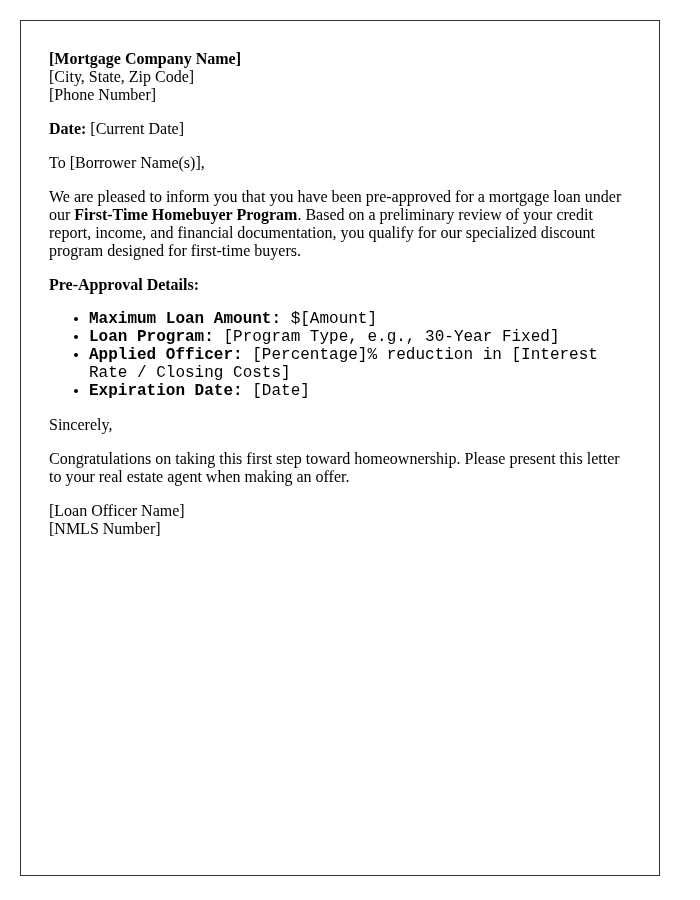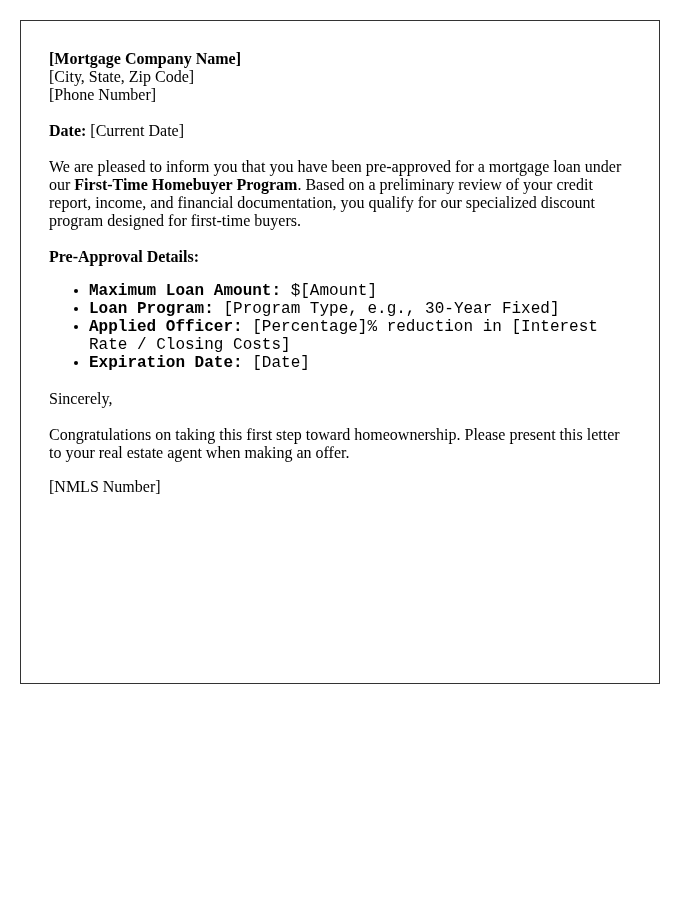--- a/index.html
+++ b/index.html
@@ -14,21 +14,21 @@
       font-family: "Liberation Serif", "DejaVu Serif", serif;
       font-size: 16px;
       line-height: 18px;
       color: #000000;
     }
     .letter {
       position: absolute;
       left: 20px;
       top: 20px;
       width: 640px;
-      height: 664px;
+      height: 856px;
       border: 1px solid #333333;
       box-sizing: border-box;
       padding: 29px 28px 0 28px;
     }
     .block {
       margin: 0 0 16px 0;
     }
     .line {
       display: block;
     }
@@ -39,51 +39,53 @@
       margin: 0 0 16px 0;
       padding: 0 0 0 40px;
       list-style: disc;
       font-family: Liberation Mono, monospace;
     }
     ul.details li {
       margin: 0;
       padding: 0;
     }
     p {
-      margin: 18px 0 16px 0;
+      margin: 10px 0 16px 0;
     }
   </style>
 </head>
 <body>
 
 <div class="letter">
 
   <div class="block">
     <span class="line b">[Mortgage Company Name]</span>
     <span class="line">[City, State, Zip Code]</span>
     <span class="line">[Phone Number]</span>
   </div>
 
   <p><b>Date:</b> <span>[Current Date]</span></p>
 
 
+  <p>To [Borrower Name(s)],</p>
 
   <p><span>We are pleased to inform you that you have been pre-approved for a mortgage loan under our </span><b>First-Time Homebuyer Program</b><span>. Based on a preliminary review of your credit report, income, and financial documentation, you qualify for our specialized discount program designed for first-time buyers.</span></p>
 
   <p><b>Pre-Approval Details:</b></p>
 
   <ul class="details">
     <li><b>Maximum Loan Amount:</b> <span>$[Amount]</span></li>
     <li><b>Loan Program:</b> <span>[Program Type, e.g., 30-Year Fixed]</span></li>
     <li><b>Applied Officer:</b> <span>[Percentage]% reduction in [Interest Rate / Closing Costs]</span></li>
     <li><b>Expiration Date:</b> <span>[Date]</span></li>
   </ul>
 
 
   <p>Sincerely,</p>
 
   <p>Congratulations on taking this first step toward homeownership. Please present this letter to your real estate agent when making an offer.</p>
 
   <div class="block">
+    <span class="line">[Loan Officer Name]</span>
     <span class="line">[NMLS Number]</span>
   </div>
 
 </div>
 
 </body></html>

